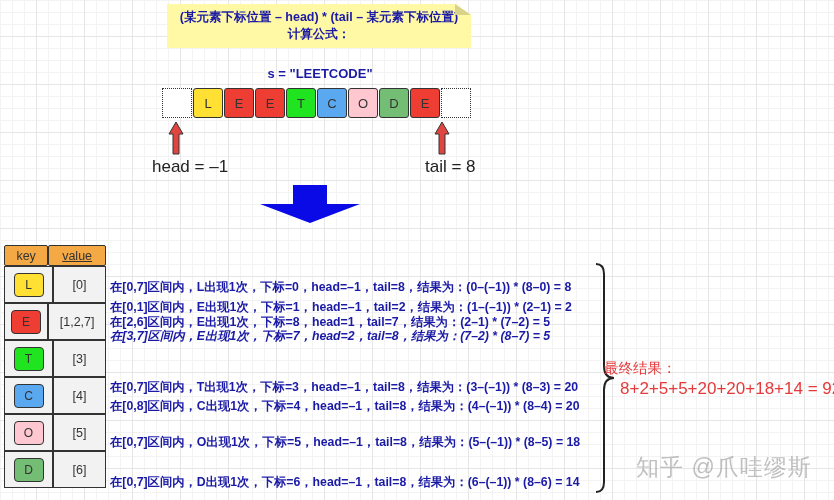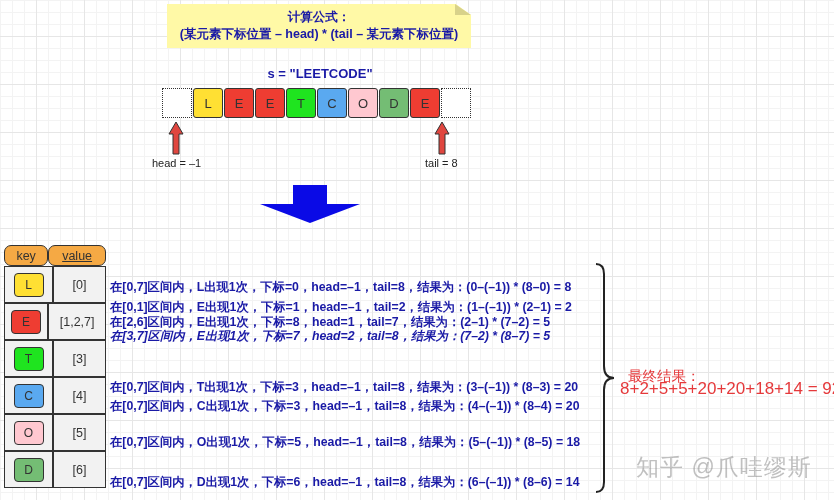--- a/index.html
+++ b/index.html
@@ -31,52 +31,52 @@
   }
   .s-label { left:260px; top:66px; width:120px; text-align:center; color:#1a1aa6; font-weight:bold; font-size:13px; }
   .strip { left:162px; top:88px; height:30px; display:flex; }
   .cell-dotted { width:28px; height:28px; border:1.5px dotted #333; background:#fff; }
   .cell {
     width:28px; height:28px; border:1px solid #333; border-radius:3px;
     display:flex; align-items:center; justify-content:center;
     font-size:13px; color:#333; margin-left:1px;
   }
   .arrow-up { width:16px; height:34px; }
-  .ptr-label { font-size:11px; color:#222; }
+  .ptr-label { font-size:17px; color:#222; }
   .big-arrow { left:260px; top:185px; width:100px; height:38px; }
   
   .tbl { left:4px; top:245px; width:102px; }
   .th-row { display:flex; }
   .th {
-    height:21px; background:#f5a944; border:1px solid #333; border-radius:7px;
+    height:21px; background:#f5a944; border:1px solid #333; border-radius:2px;
     font-size:12.5px; color:#333; display:flex; align-items:center; justify-content:center; box-sizing:border-box;
   }
   .tr { display:flex; }
   .td {
     height:37px; background:#f2f2f2; border:1px solid #333; box-sizing:border-box;
     display:flex; align-items:center; justify-content:center; font-size:12.5px; color:#333;
   }
   .keybox {
     width:28px; height:22px; border:1px solid #333; border-radius:4px;
     display:flex; align-items:center; justify-content:center; font-size:12px; color:#333;
   }
   .line {
     position:absolute; left:110px; color:#1a1aa6; font-weight:bold; font-size:12.3px; white-space:nowrap; line-height:14px;
   }
   .brace { left:594px; top:262px; width:22px; height:232px; }
-  .final-title { left:628px; top:359px; color:#e5393b; font-size:14.5px;margin-top:8px; }
+  .final-title { left:604px; top:359px; color:#e5393b; font-size:14.5px; }
   .final-expr { left:620px; top:379px; color:#e5393b; font-size:17px; white-space:nowrap; }
   .watermark { left:636px; top:452px; color:rgba(140,140,140,0.55); font-size:23px; letter-spacing:1px; white-space:nowrap; }
 </style>
 </head>
 <body>
 
 <div class="abs note">
+  <div>(某元素下标位置 – head) * (tail – 某元素下标位置)</div>
   <div>计算公式：</div>
-  <div>(某元素下标位置 – head) * (tail – 某元素下标位置)</div>
 </div>
 <div class="abs note-fold"></div>
 
 <div class="abs s-label">s = "LEETCODE"</div>
 
 <div class="abs strip">
   <div class="cell-dotted"></div>
   <div class="cell" style="background: rgb(255, 224, 51);">
       <span>L</span>
     </div>
@@ -159,21 +159,21 @@
       </div>
     <div class="td" style="width:53px;">[6]</div>
   </div>
 </div>
 
 <div class="line" style="top:268px;margin-top:12px;">在[0,7]区间内，L出现1次，下标=0，head=–1，tail=8，结果为：(0–(–1)) * (8–0) = 8</div>
 <div class="line" style="top:300px;">在[0,1]区间内，E出现1次，下标=1，head=–1，tail=2，结果为：(1–(–1)) * (2–1) = 2</div>
 <div class="line" style="top:315px;">在[2,6]区间内，E出现1次，下标=8，head=1，tail=7，结果为：(2–1) * (7–2) = 5</div>
 <div class="line" style="top:329px;font-style:italic;">在[3,7]区间内，E出现1次，下标=7，head=2，tail=8，结果为：(7–2) * (8–7) = 5</div>
 <div class="line" style="top:380px;">在[0,7]区间内，T出现1次，下标=3，head=–1，tail=8，结果为：(3–(–1)) * (8–3) = 20</div>
-<div class="line" style="top:399px;">在[0,7]区间内，C出现1次，下标=3，head=–1，tail=8，结果为：(4–(–1)) * (8–4) = 20</div>
+<div class="line" style="top:399px;">在[0,8]区间内，C出现1次，下标=4，head=–1，tail=8，结果为：(4–(–1)) * (8–4) = 20</div>
 <div class="line" style="top:435px;">在[0,7]区间内，O出现1次，下标=5，head=–1，tail=8，结果为：(5–(–1)) * (8–5) = 18</div>
 <div class="line" style="top:475px;">在[0,7]区间内，D出现1次，下标=6，head=–1，tail=8，结果为：(6–(–1)) * (8–6) = 14</div>
 
 <svg class="abs brace" viewBox="0 0 22 232">
   <path d="M2,2 Q10,2 10,12 L10,104 Q10,116 20,116 Q10,116 10,128 L10,220 Q10,230 2,230" fill="none" stroke="#222" stroke-width="2"></path>
 </svg>
 
 <div class="abs final-title">最终结果：</div>
 <div class="abs final-expr">8+2+5+5+20+20+18+14 = 92</div>
 

